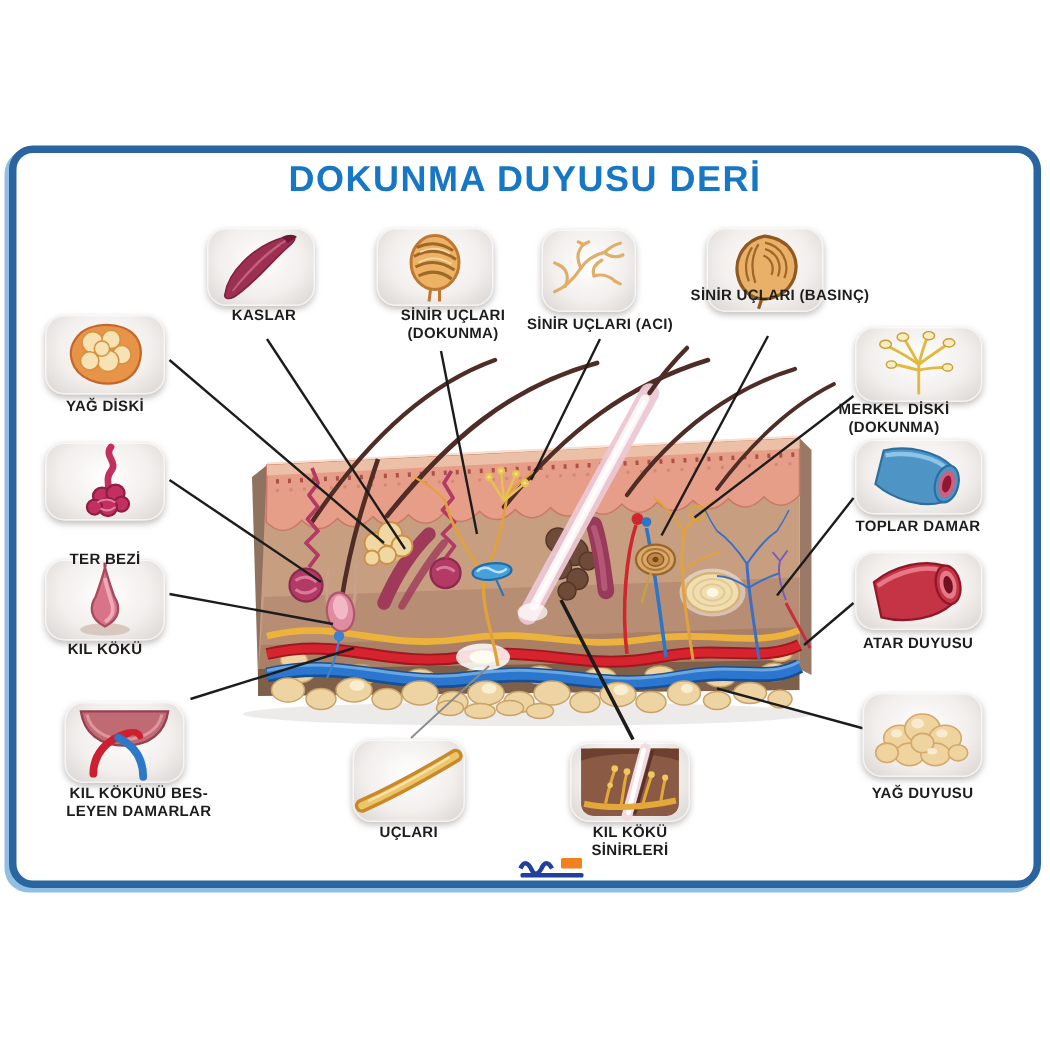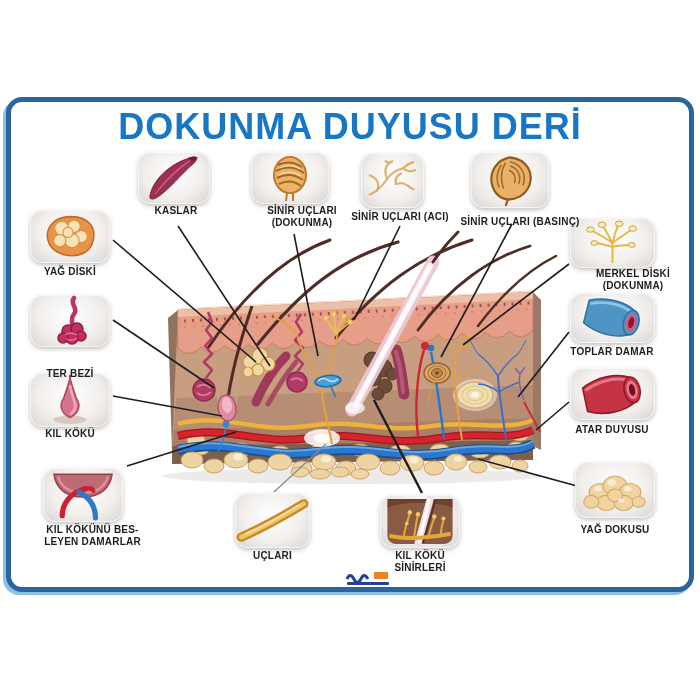--- a/index.html
+++ b/index.html
@@ -2,21 +2,21 @@
 <html><head>
 <meta charset="utf-8">
 <style>
   html,body{margin:0;padding:0;background:#ffffff;}
   body{width:700px;height:700px;position:relative;overflow:hidden;
        font-family:"Liberation Sans",sans-serif;}
   .frame{position:absolute;left:6px;top:97px;width:678px;height:485px;
          border:5px solid #2a65a0;border-radius:16px;background:#ffffff;
          box-shadow:-3px 3px 0 #8fc0e4;}
   .title{position:absolute;left:0;right:0;top:106px;text-align:center;
-         font-size:36px;font-weight:bold;color:#1777c5;letter-spacing:1px;}
+         font-size:24px;font-weight:bold;color:#1777c5;letter-spacing:1px;}
   .thumb{position:absolute;border-radius:13px;
          background:radial-gradient(ellipse at 50% 42%,#ffffff 0%,#f2efed 55%,#d8d3d0 100%);
          box-shadow:inset 0 0 0 1px rgba(255,255,255,.65),0 2px 4px rgba(90,80,75,.35);}
   .thumb svg{width:100%;height:100%;display:block;}
   .lbl{position:absolute;font-size:10px;font-weight:bold;color:#1d1d1d;
        text-align:center;line-height:12px;letter-spacing:.2px;}
   .lbl span{display:block;}
   .mainsvg{position:absolute;left:0;top:0;z-index:1;}
   .overlay{z-index:2;}
   .logo{position:absolute;left:344px;top:570px;width:52px;height:18px;z-index:2;}
@@ -419,48 +419,48 @@
 <div class="lbl overlay" style="left:134px;top:205px;width:84px">
     <span>KASLAR</span>
   </div>
 <div class="lbl overlay" style="left:252px;top:205px;width:100px">
     <span>SİNİR UÇLARI</span>
     <span>(DOKUNMA)</span>
   </div>
 <div class="lbl overlay" style="left:325px;top:211px;width:150px">
     <span>SİNİR UÇLARI (ACI)</span>
   </div>
-<div class="lbl overlay" style="left:440px;top:216px;width:160px">
+<div class="lbl overlay" style="left:440px;top:192px;width:160px">
     <span>SİNİR UÇLARI (BASINÇ)</span>
   </div>
 <div class="lbl overlay" style="left:28px;top:266px;width:84px">
     <span>YAĞ DİSKİ</span>
   </div>
 <div class="lbl overlay" style="left:28px;top:368px;width:84px">
     <span>TER BEZİ</span>
   </div>
 <div class="lbl overlay" style="left:28px;top:428px;width:84px">
     <span>KIL KÖKÜ</span>
   </div>
 <div class="lbl overlay" style="left:20px;top:524px;width:145px">
     <span>KIL KÖKÜNÜ BES-</span>
     <span>LEYEN DAMARLAR</span>
   </div>
-<div class="lbl overlay" style="left:588px;top:268px;width:90px">
+<div class="lbl overlay" style="left:551px;top:268px;width:90px">
     <span>MERKEL DİSKİ</span>
     <span>(DOKUNMA)</span>
   </div>
 <div class="lbl overlay" style="left:562px;top:346px;width:100px">
     <span>TOPLAR DAMAR</span>
   </div>
 <div class="lbl overlay" style="left:566px;top:424px;width:92px">
     <span>ATAR DUYUSU</span>
   </div>
 <div class="lbl overlay" style="left:570px;top:524px;width:90px">
-    <span>YAĞ DOKUSU</span>
+    <span>YAĞ DUYUSU</span>
   </div>
 <div class="lbl overlay" style="left:235px;top:550px;width:75px">
     <span>UÇLARI</span>
   </div>
 <div class="lbl overlay" style="left:378px;top:550px;width:84px">
     <span>KIL KÖKÜ</span>
     <span>SİNİRLERİ</span>
   </div>
 
 <div class="logo">

